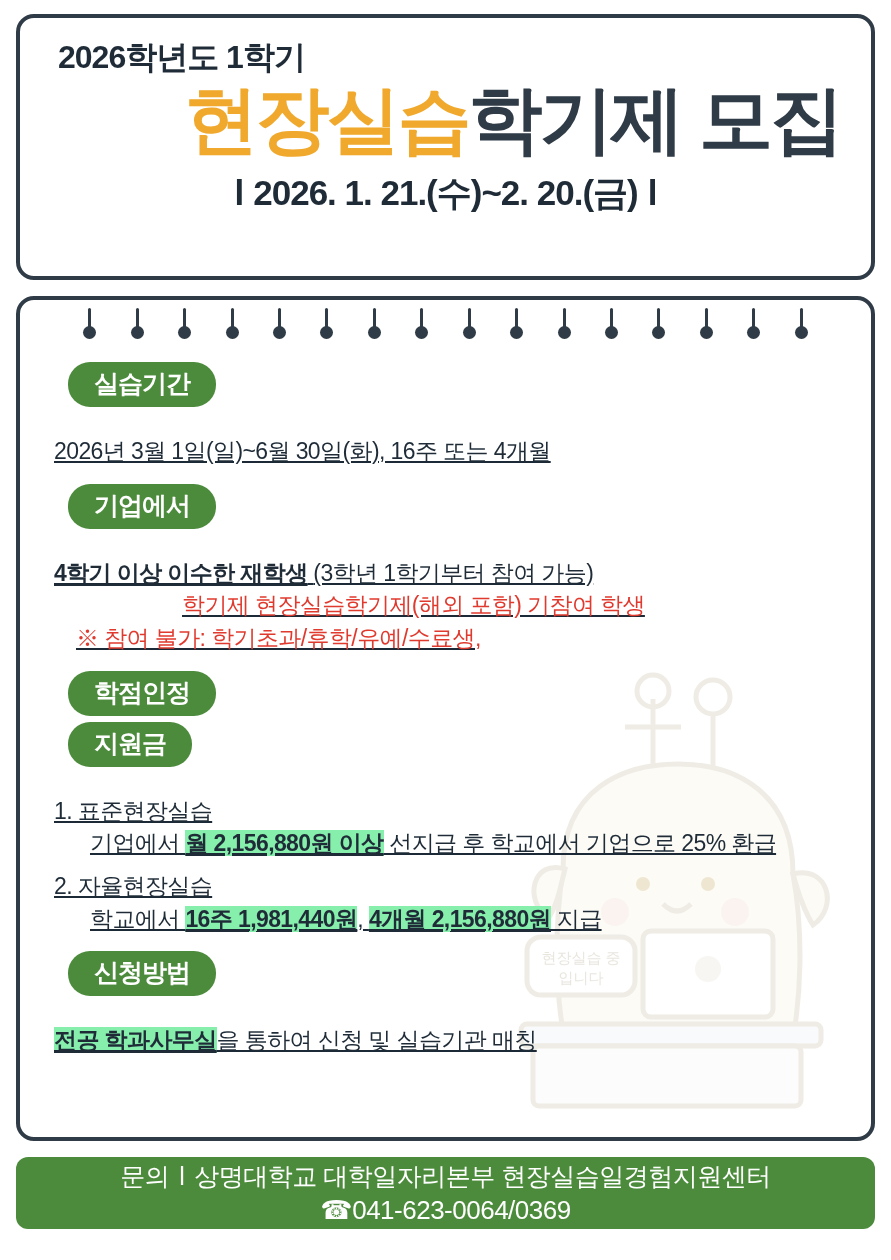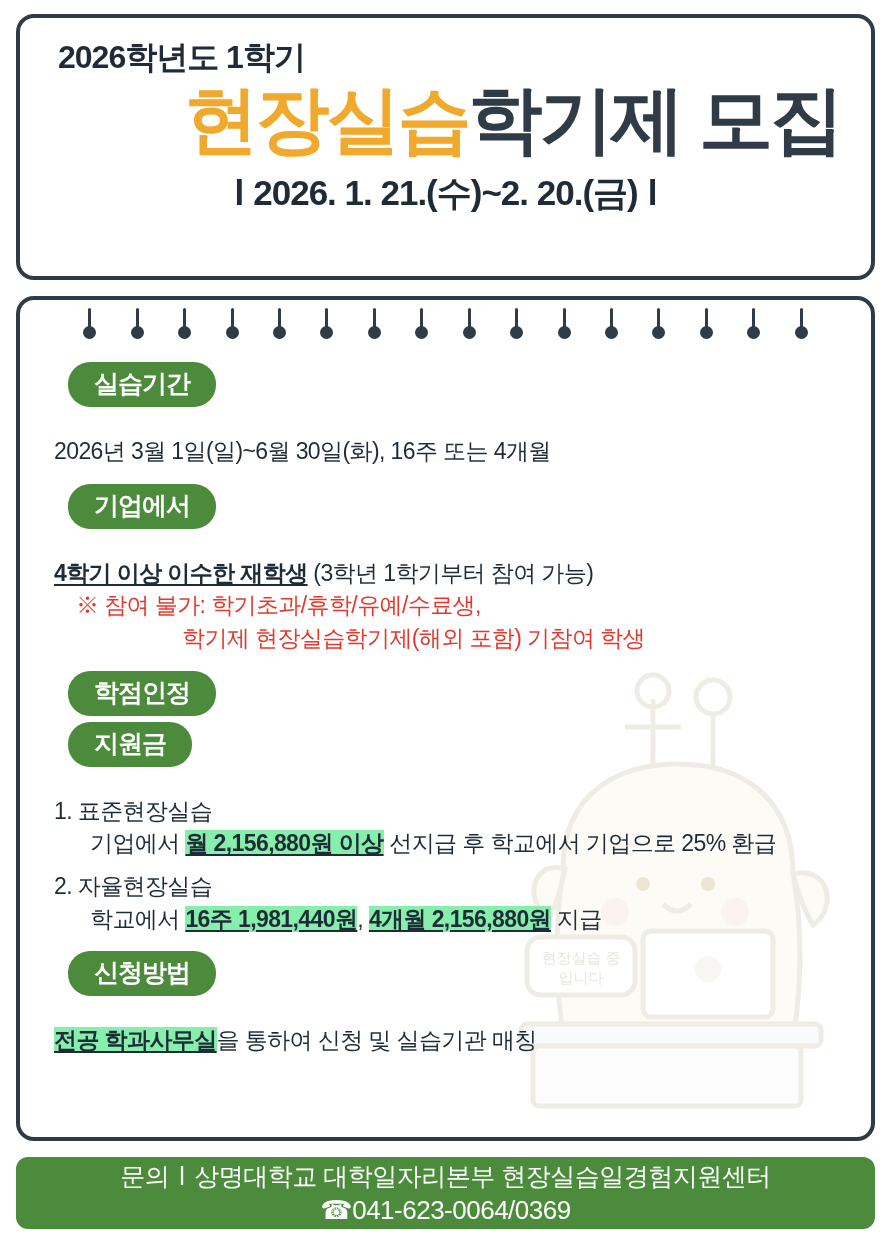--- a/index.html
+++ b/index.html
@@ -138,20 +138,21 @@
     font-size: 25px;
     font-weight: bold;
     letter-spacing: -1px;
     border-radius: 22px;
     padding: 5px 26px 7px 26px;
     margin-left: 14px;
   }
 
   .section {
     margin-bottom: 6px;
+    text-decoration: underline;
   }
   .lines {
     margin-top: 28px;
     margin-bottom: 16px;
   }
   .line {
     font-size: 23px;
     color: #1f2c38;
     letter-spacing: -0.6px;
     line-height: 1.42;
@@ -324,22 +325,22 @@
           <div class="line">2026년 3월 1일(일)~6월 30일(화), 16주 또는 4개월</div>
         </div>
       </div>
 
       <div class="section">
         <div class="badge">기업에서</div>
         <div class="lines">
           <div class="line">
             <span class="u">4학기 이상 이수한 재학생</span> <span>(3학년 1학기부터 참여 가능)</span>
           </div>
+          <div class="line indent2 red">학기제 현장실습학기제(해외 포함) 기참여 학생</div>
           <div class="line indent1 red">※ 참여 불가: 학기초과/휴학/유예/수료생,</div>
-          <div class="line indent2 red">학기제 현장실습학기제(해외 포함) 기참여 학생</div>
         </div>
       </div>
 
       <div class="section">
         <div class="badge">학점인정</div>
       </div>
 
       <div class="section">
         <div class="badge">지원금</div>
         <div class="lines">

